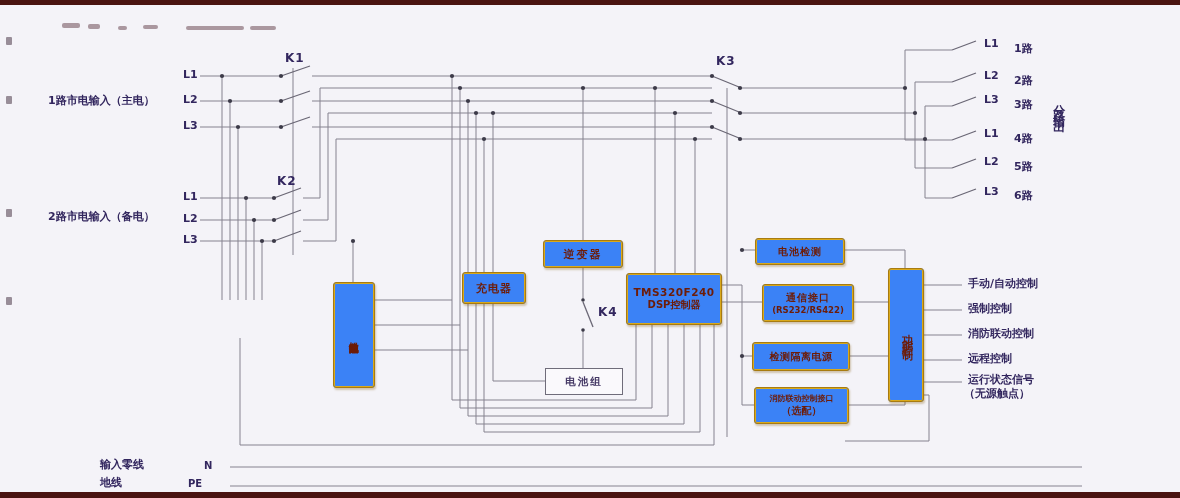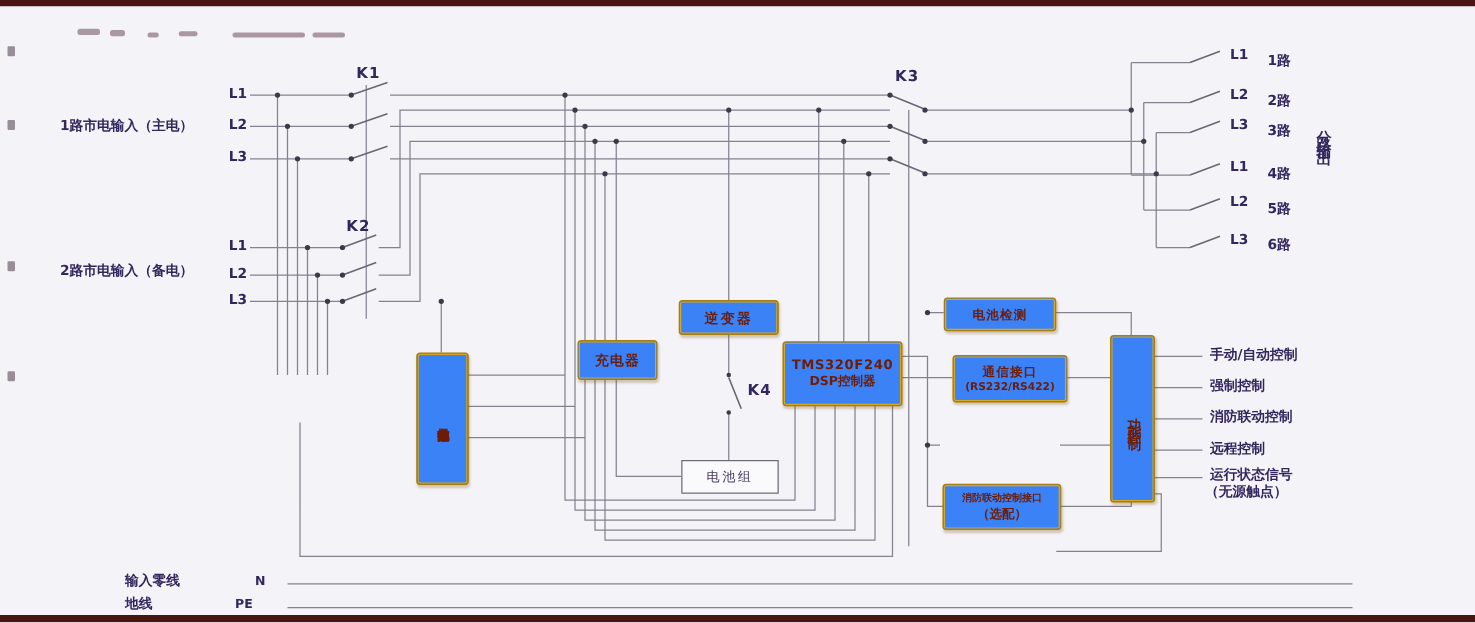--- a/index.html
+++ b/index.html
@@ -20,21 +20,21 @@
   .sml{font-size:10px;}
   .ybox{
     position:absolute;z-index:2;background:#3b82f6;
     border:1px solid #a87b10;border-radius:3px;
     box-shadow:0 0 0 1px #d9a91c inset,1px 2px 2px rgba(130,90,10,.3);
     color:#6d1c08;font-weight:bold;display:flex;align-items:center;
     justify-content:center;flex-direction:column;
   }
   .wbox{
     position:absolute;z-index:2;background:#faf9fc;border:1px solid #6f6c7a;
-    color:#463a66;font-weight:normal;display:flex;align-items:center;
+    color:#463a66;font-weight:bold;display:flex;align-items:center;
     justify-content:center;font-size:10.5px;letter-spacing:2px;
   }
   .vert{writing-mode:vertical-rl;text-orientation:upright;}
   .wm{position:absolute;z-index:0;background:rgba(80,40,50,.45);border-radius:2px;filter:blur(.6px);}
   .mark{position:absolute;z-index:0;background:rgba(60,40,55,.5);border-radius:1px;}
 </style>
 </head>
 <body>
 
 <div id="stage">
@@ -172,20 +172,21 @@
 
   <div class="wbox" style="left:545px;top:368px;width:76px;height:25px;">电池组</div>
 
   <div class="ybox" style="left:755px;top:238px;width:88px;height:25px;font-size:10px;letter-spacing:1px;">电池检测</div>
 
   <div class="ybox" style="left:762px;top:284px;width:90px;height:36px;">
     <span style="font-size:10px;letter-spacing:1px;">通信接口</span>
     <span style="font-size:8.5px;">(RS232/RS422)</span>
   </div>
 
+  <div class="ybox" style="left:752px;top:342px;width:96px;height:27px;font-size:10px;letter-spacing:.5px;">检测隔离电源</div>
 
   <div class="ybox" style="left:754px;top:387px;width:93px;height:35px;">
     <span style="font-size:8px;">消防联动控制接口</span>
     <span style="font-size:10px;">（选配）</span>
   </div>
 
 
   <div class="ybox vert" style="left:888px;top:268px;width:34px;height:132px;font-size:11px;letter-spacing:5px;">功能控制</div>
 
   <div class="lbl" style="left:984px;top:38px;">L1</div>

